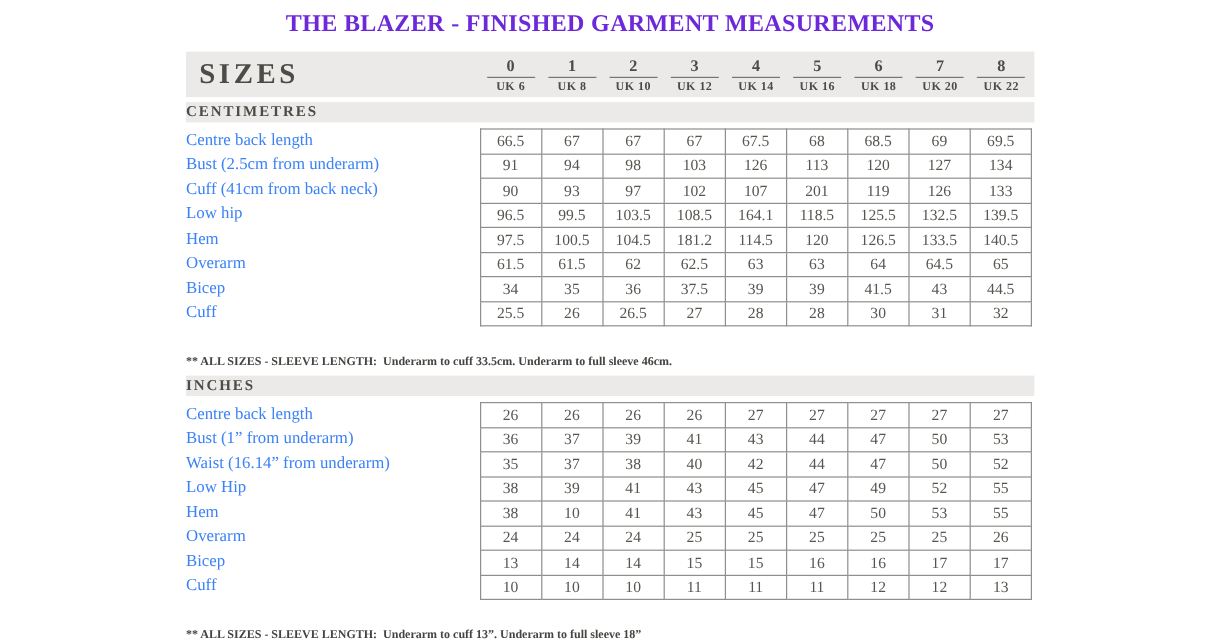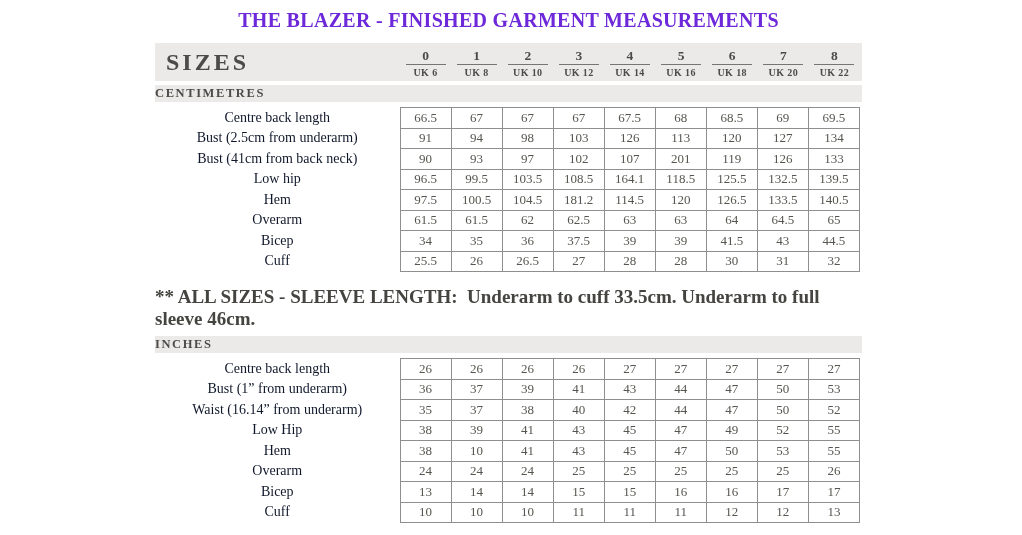--- a/index.html
+++ b/index.html
@@ -70,33 +70,32 @@
   table.meas-table {
     border-collapse: collapse;
     width: 705px;
     table-layout: fixed;
   }
   table.meas-table td { height: 20.5px; padding: 0; }
   td.row-label {
     width: 245px;
     padding-left: 11px;
     font-size: 14px;
-    color: #0f172a;
+    color: #3b82f6;
     border: none;
-    text-align: center;
   }
   td.cell {
     border: 1px solid #8f8e8c;
     text-align: center;
     font-size: 13px;
     color: #56554f;
   }
   .note {
-    margin: 14px 0 6px 0;
-    font-size: 19px;
+    margin: 24px 0 6px 0;
+    font-size: 10px;
     font-weight: bold;
     color: #454440;
     white-space: pre-wrap;
   }
 </style>
 </head>
 <body>
 
 <div class="content">
   <h1 class="page-title">THE BLAZER - FINISHED GARMENT MEASUREMENTS</h1>
@@ -138,21 +137,21 @@
             <td class="cell">94</td>
             <td class="cell">98</td>
             <td class="cell">103</td>
             <td class="cell">126</td>
             <td class="cell">113</td>
             <td class="cell">120</td>
             <td class="cell">127</td>
             <td class="cell">134</td>
           </tr>
           <tr>
-            <td class="row-label">Bust (41cm from back neck)</td>
+            <td class="row-label">Cuff (41cm from back neck)</td>
             <td class="cell">90</td>
             <td class="cell">93</td>
             <td class="cell">97</td>
             <td class="cell">102</td>
             <td class="cell">107</td>
             <td class="cell">201</td>
             <td class="cell">119</td>
             <td class="cell">126</td>
             <td class="cell">133</td>
           </tr>
@@ -313,14 +312,15 @@
             <td class="cell">10</td>
             <td class="cell">11</td>
             <td class="cell">11</td>
             <td class="cell">11</td>
             <td class="cell">12</td>
             <td class="cell">12</td>
             <td class="cell">13</td>
           </tr>
         </tbody>
       </table>
+      <div class="note">** ALL SIZES - SLEEVE LENGTH:  Underarm to cuff 13”. Underarm to full sleeve 18”</div>
     </div>
 </div>
 
 </body></html>

